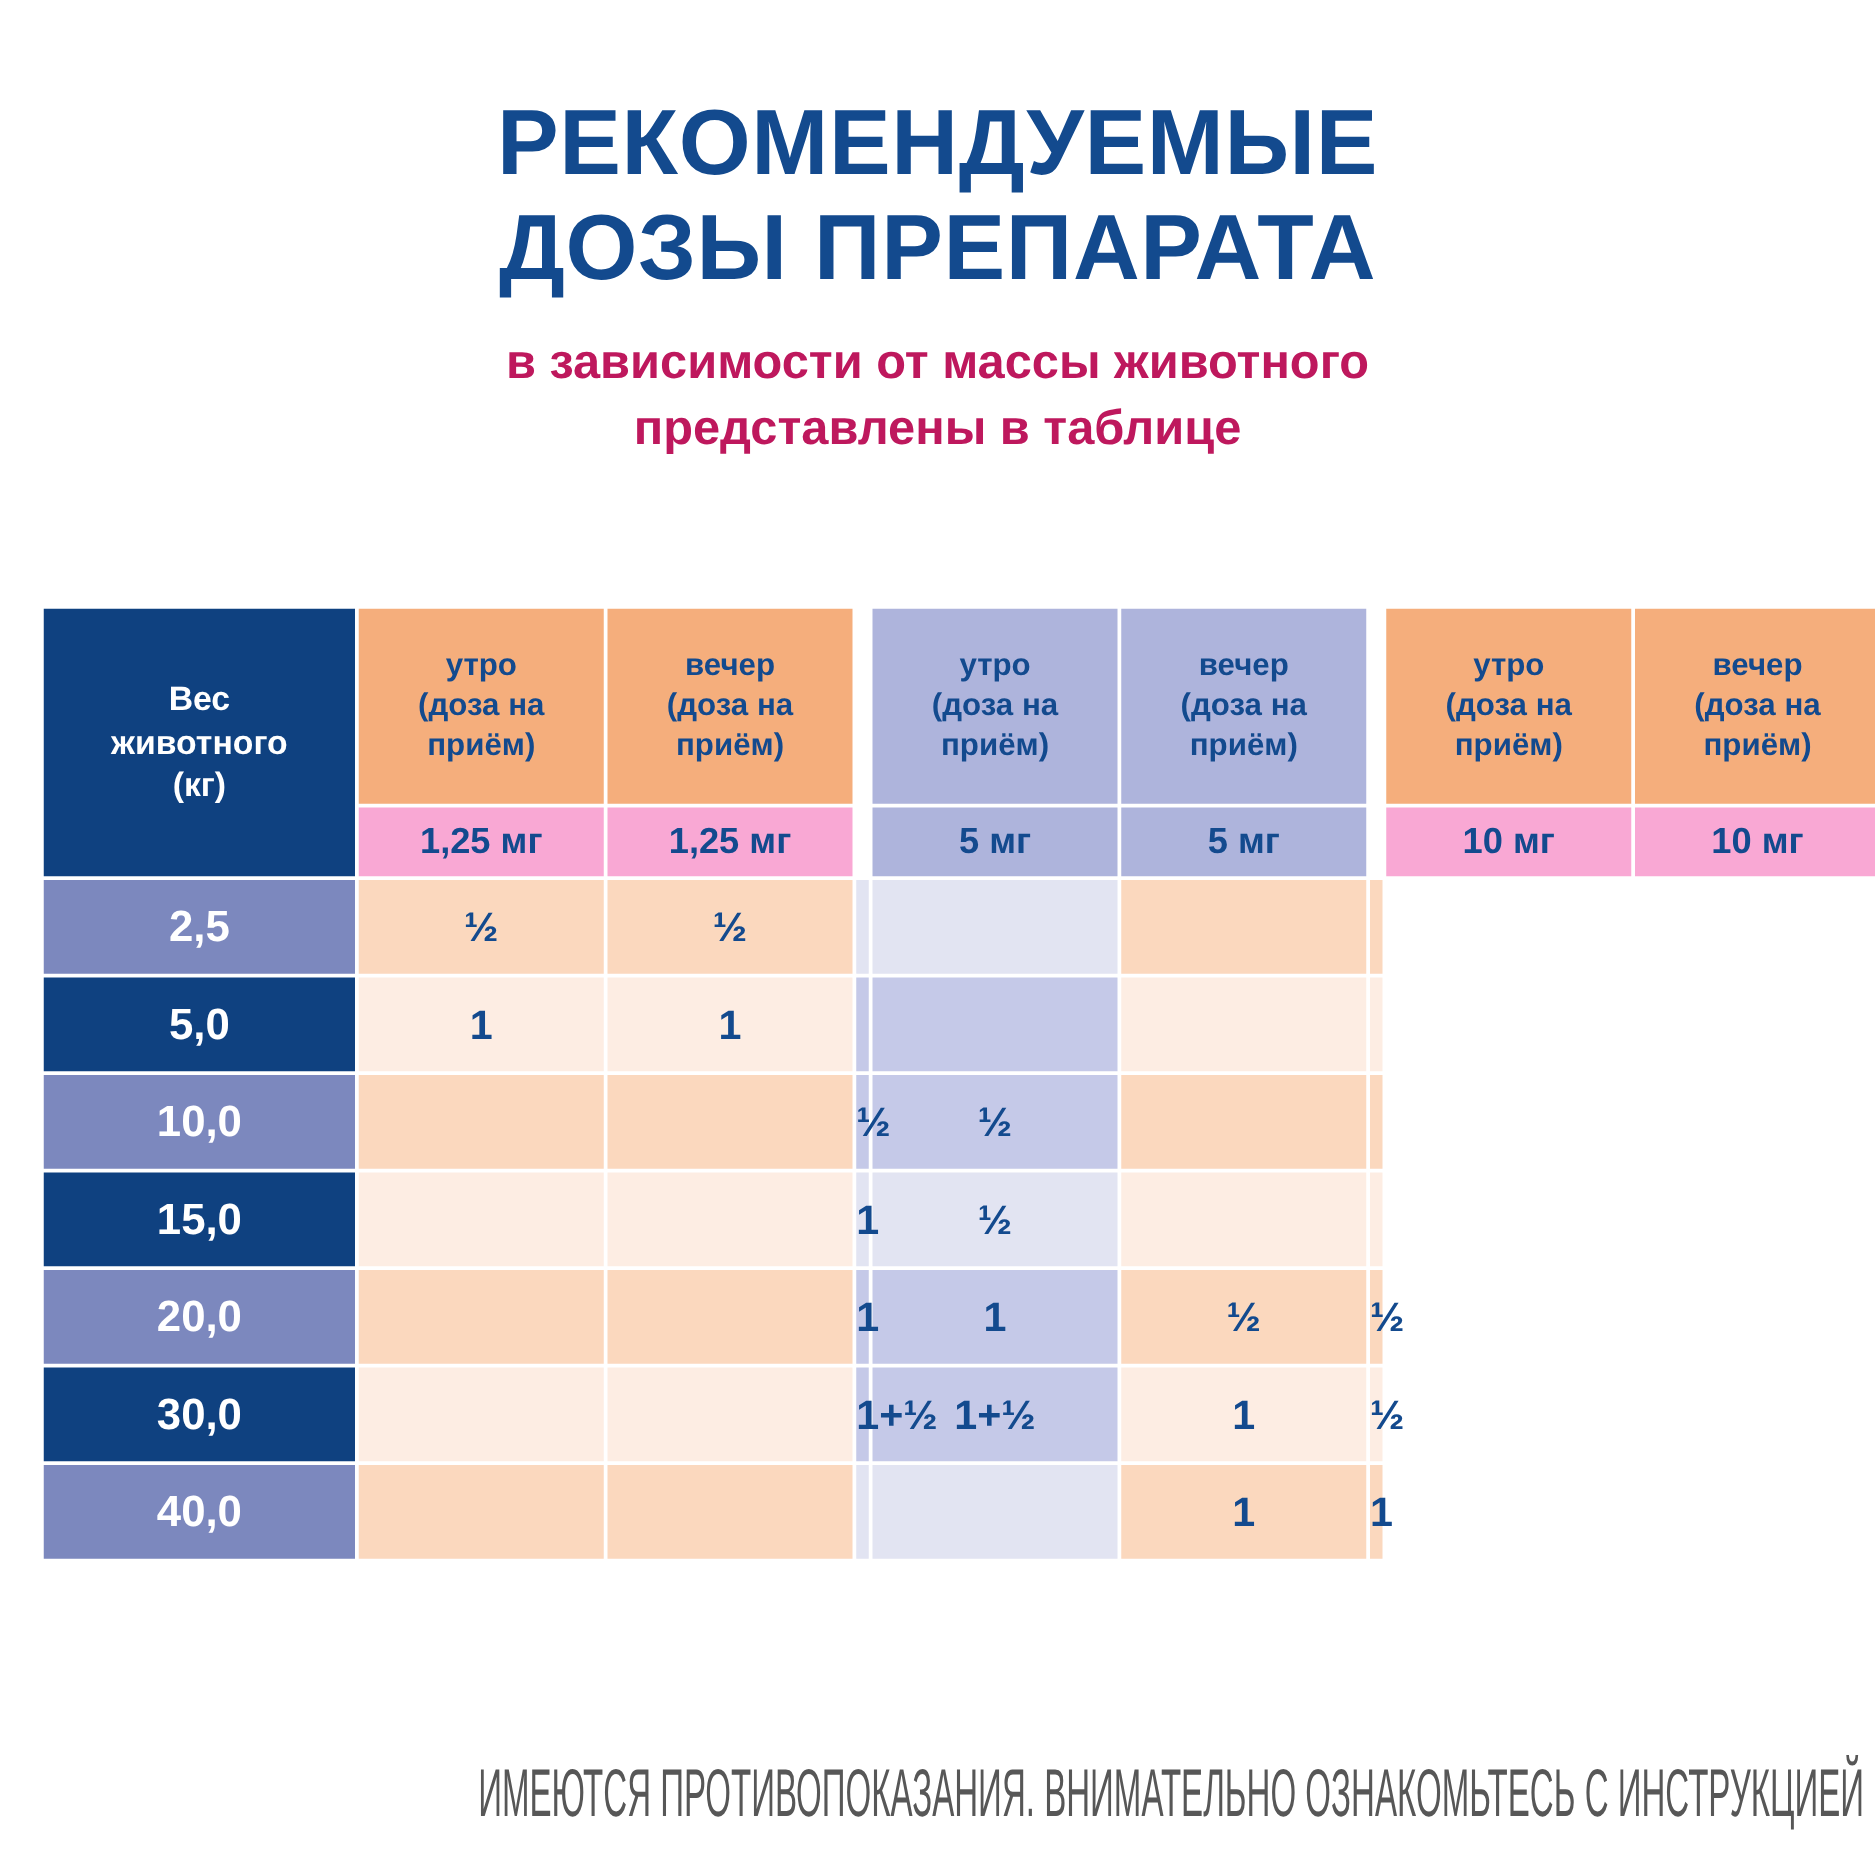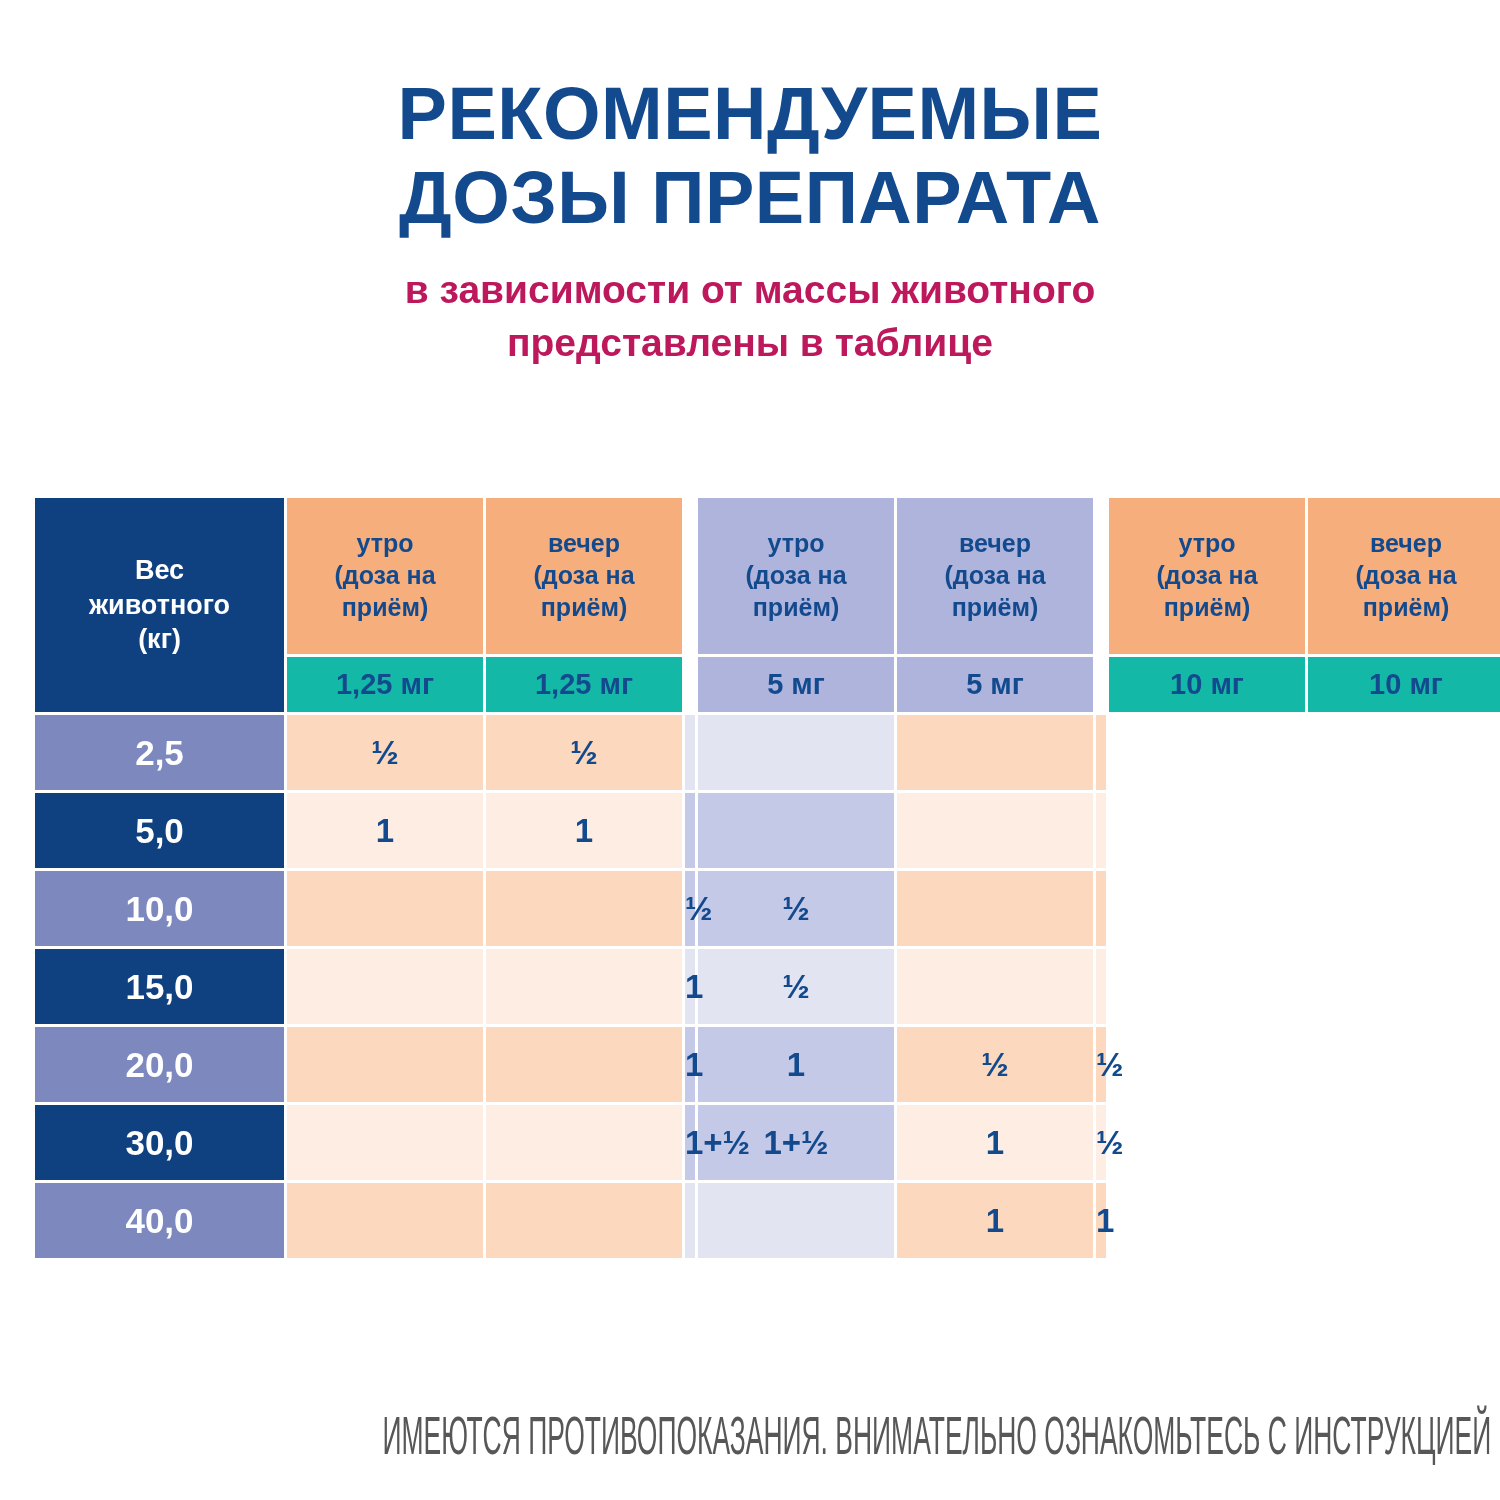--- a/index.html
+++ b/index.html
@@ -38,21 +38,21 @@
     line-height: 1.36;
     margin: 24px auto 0;
     width: 1120px;
   }
   .subtitle .sline { display: block; }
 
   
   .table-wrap {
     position: absolute;
     left: 32px;
-    top: 495px;
+    top: 484px;
     width: 1438px;
   }
   table.dose-table {
     border-collapse: separate;
     border-spacing: 3px 3px;
     width: 1438px;
     table-layout: fixed;
   }
   table.dose-table td,
   table.dose-table th {
@@ -91,21 +91,21 @@
   }
   .th-period.orange { background: #F5AE7C; }
   .th-period.blue   { background: #AEB4DC; }
 
   
   .th-mg {
     font-size: 29px;
     font-weight: bold;
     height: 55px;
   }
-  .th-mg.orange { background: #14b8a6; }
+  .th-mg.orange { background: #f9a8d4; }
   .th-mg.blue   { background: #AEB4DC; text-align: center; }
 
   
   tr.data-row td { height: 75px; }
   .td-weight {
     color: #ffffff !important;
     font-size: 35px;
     font-weight: bold;
   }
   .td-weight.alt-a { background: #7C88BE; }

